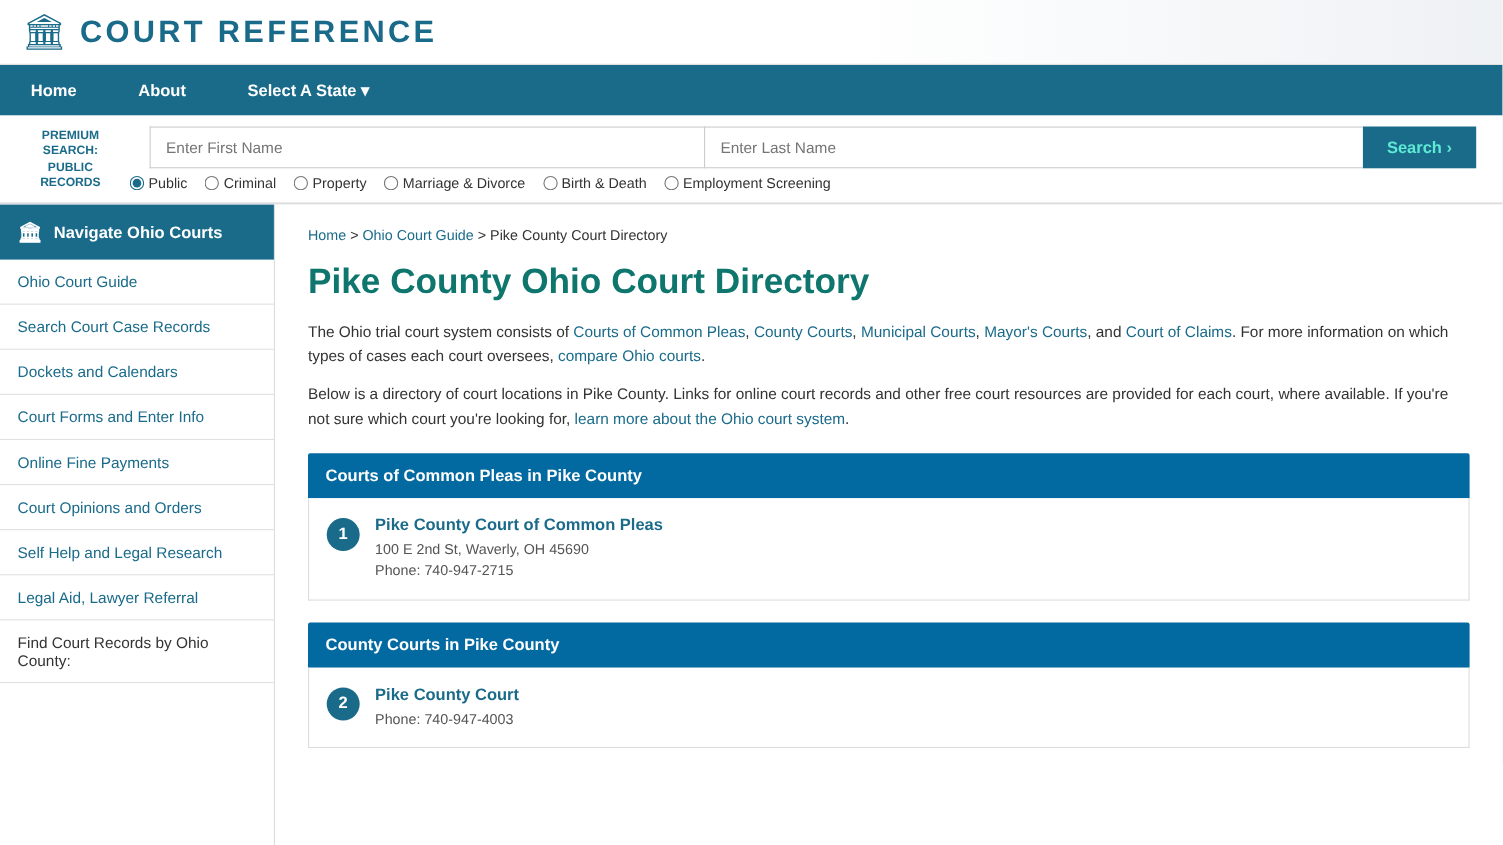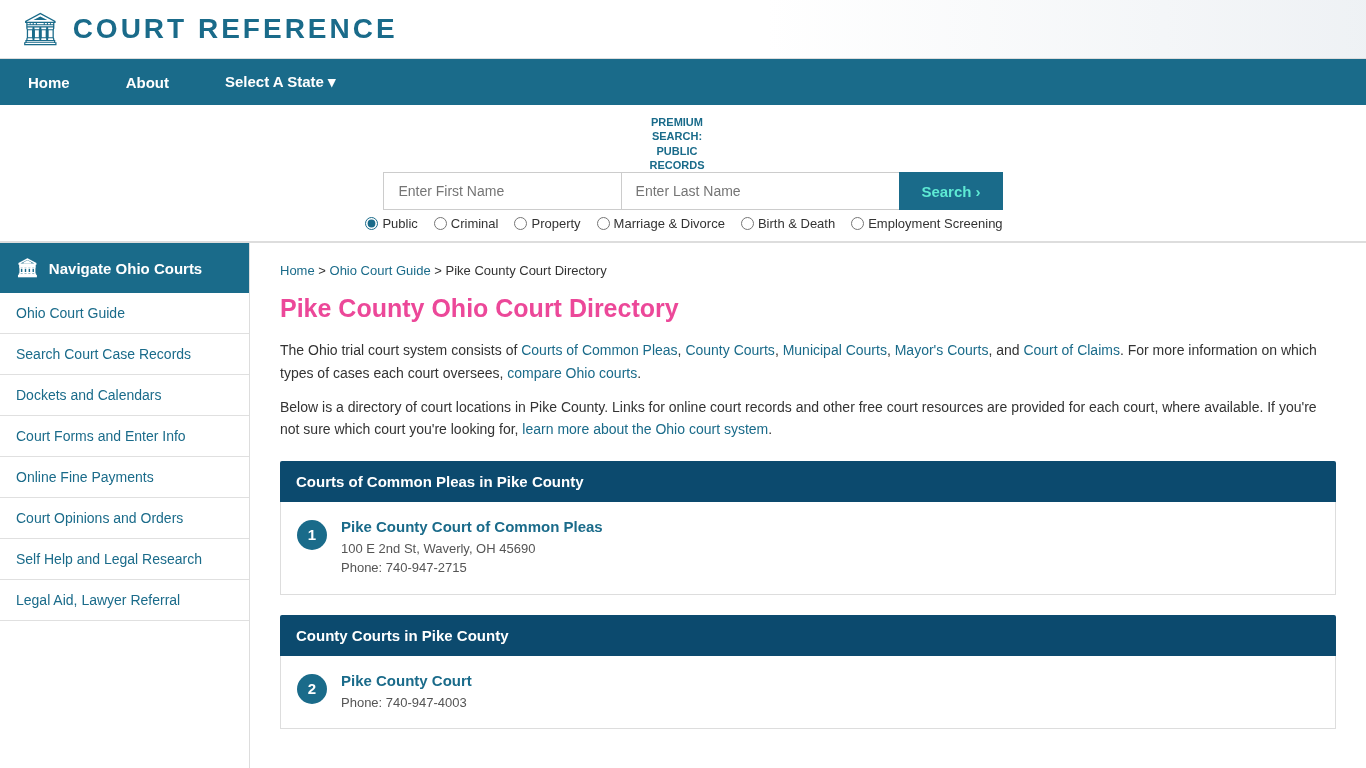--- a/index.html
+++ b/index.html
@@ -10,21 +10,21 @@
     #header-logo { display: flex; align-items: center; gap: 12px; z-index: 1; }
     #header-logo-icon { color: #1a6b8a; font-size: 32px; }
     #header-logo-text { font-size: 28px; font-weight: bold; color: #1a6b8a; letter-spacing: 3px; text-transform: uppercase; }
     #header-bg { position: absolute; right: 0; top: 0; width: 600px; height: 100%; background: linear-gradient(to right, transparent, rgba(200,210,220,0.3)); z-index: 0; }
 
     
     #nav { background: #1a6b8a; display: flex; align-items: stretch; }
     .nav-item { color: #fff; padding: 14px 28px; cursor: pointer; font-size: 15px; font-weight: bold; text-decoration: none; display: flex; align-items: center; gap: 4px; }
 
     
-    #search-bar { background: #fff; padding: 10px 24px; display: flex; align-items: center; gap: 0; border-bottom: 2px solid #ddd; flex-direction: column; }
+    #search-bar { background: #fff; padding: 10px 24px; display: flex; align-items: center; gap: 0; border-bottom: 2px solid #ddd; }
     #premium-label { color: #1a6b8a; font-size: 11px; font-weight: bold; text-align: center; line-height: 1.3; margin-right: 12px; width: 80px; }
     #search-inputs { display: flex; flex-direction: column; flex: 1; gap: 6px; }
     #search-fields { display: flex; gap: 0; margin-left: 20px; }
     .search-input { padding: 10px 14px; border: 1px solid #ccc; font-size: 14px; color: #999; }
     .search-input:first-child { border-right: none; flex: 1; }
     .search-input:nth-child(2) { border-right: none; flex: 1.2; }
     .search-input:nth-child(3) { flex: 1.2; border-right: none; }
     #search-button { background: #1a6b8a; color: #5eead4; border: none; padding: 10px 22px; font-size: 15px; font-weight: bold; cursor: pointer; display: flex; align-items: center; gap: 6px; white-space: nowrap; }
     #radio-group { display: flex; align-items: center; gap: 16px; padding-left: 2px; }
     .radio-option { display: flex; align-items: center; gap: 4px; font-size: 13px; cursor: pointer; }
@@ -41,28 +41,28 @@
     #sidebar-find-label { padding: 12px 16px; font-size: 14px; color: #333; border-bottom: 1px solid #e0e0e0; }
 
     
     #content { flex: 1; padding: 20px 30px; background: #fff; }
 
     
     #breadcrumb { font-size: 13px; margin-bottom: 16px; color: #333; }
     #breadcrumb a { color: #1a6b8a; text-decoration: none; }
 
     
-    #page-title { font-size: 25px; font-weight: bold; color: #ec4899; margin-bottom: 16px; }
+    #page-title { font-size: 32px; font-weight: bold; color: #0f766e; margin-bottom: 16px; }
 
     
     .body-text { font-size: 14px; line-height: 1.6; margin-bottom: 12px; color: #333; }
     .body-text a { color: #1a6b8a; text-decoration: none; }
 
     
-    .section-header { background: #0c4a6e; color: #fff; padding: 12px 16px; font-size: 15px; font-weight: bold; margin: 20px 0 0 0; border-radius: 2px 2px 0 0; }
+    .section-header { background: #0369a1; color: #fff; padding: 12px 16px; font-size: 15px; font-weight: bold; margin: 20px 0 0 0; border-radius: 2px 2px 0 0; }
 
     
     .court-card { display: flex; align-items: flex-start; gap: 14px; padding: 16px; border: 1px solid #ddd; border-top: none; background: #fff; }
     .court-number { background: #1a6b8a; color: #fff; border-radius: 50%; width: 30px; height: 30px; display: flex; align-items: center; justify-content: center; font-weight: bold; font-size: 15px; flex-shrink: 0; margin-top: 2px; }
     .court-info { flex: 1; }
     .court-name { color: #1a6b8a; font-weight: bold; font-size: 15px; margin-bottom: 4px; }
     .court-address { font-size: 13px; color: #555; line-height: 1.5; }
   </style>
 </head>
 <body>
@@ -126,20 +126,21 @@
       <span>Navigate Ohio Courts</span>
     </div>
     <div class="sidebar-item">Ohio Court Guide</div>
     <div class="sidebar-item">Search Court Case Records</div>
     <div class="sidebar-item">Dockets and Calendars</div>
     <div class="sidebar-item">Court Forms and Enter Info</div>
     <div class="sidebar-item">Online Fine Payments</div>
     <div class="sidebar-item">Court Opinions and Orders</div>
     <div class="sidebar-item">Self Help and Legal Research</div>
     <div class="sidebar-item">Legal Aid, Lawyer Referral</div>
+    <div id="sidebar-find-label">Find Court Records by Ohio County:</div>
   </aside>
 
   <div id="content">
     <div id="breadcrumb">
       <a>Home</a>
       <span> &gt; </span>
       <a>Ohio Court Guide</a>
       <span> &gt; </span>
       <span>Pike County Court Directory</span>
     </div>

